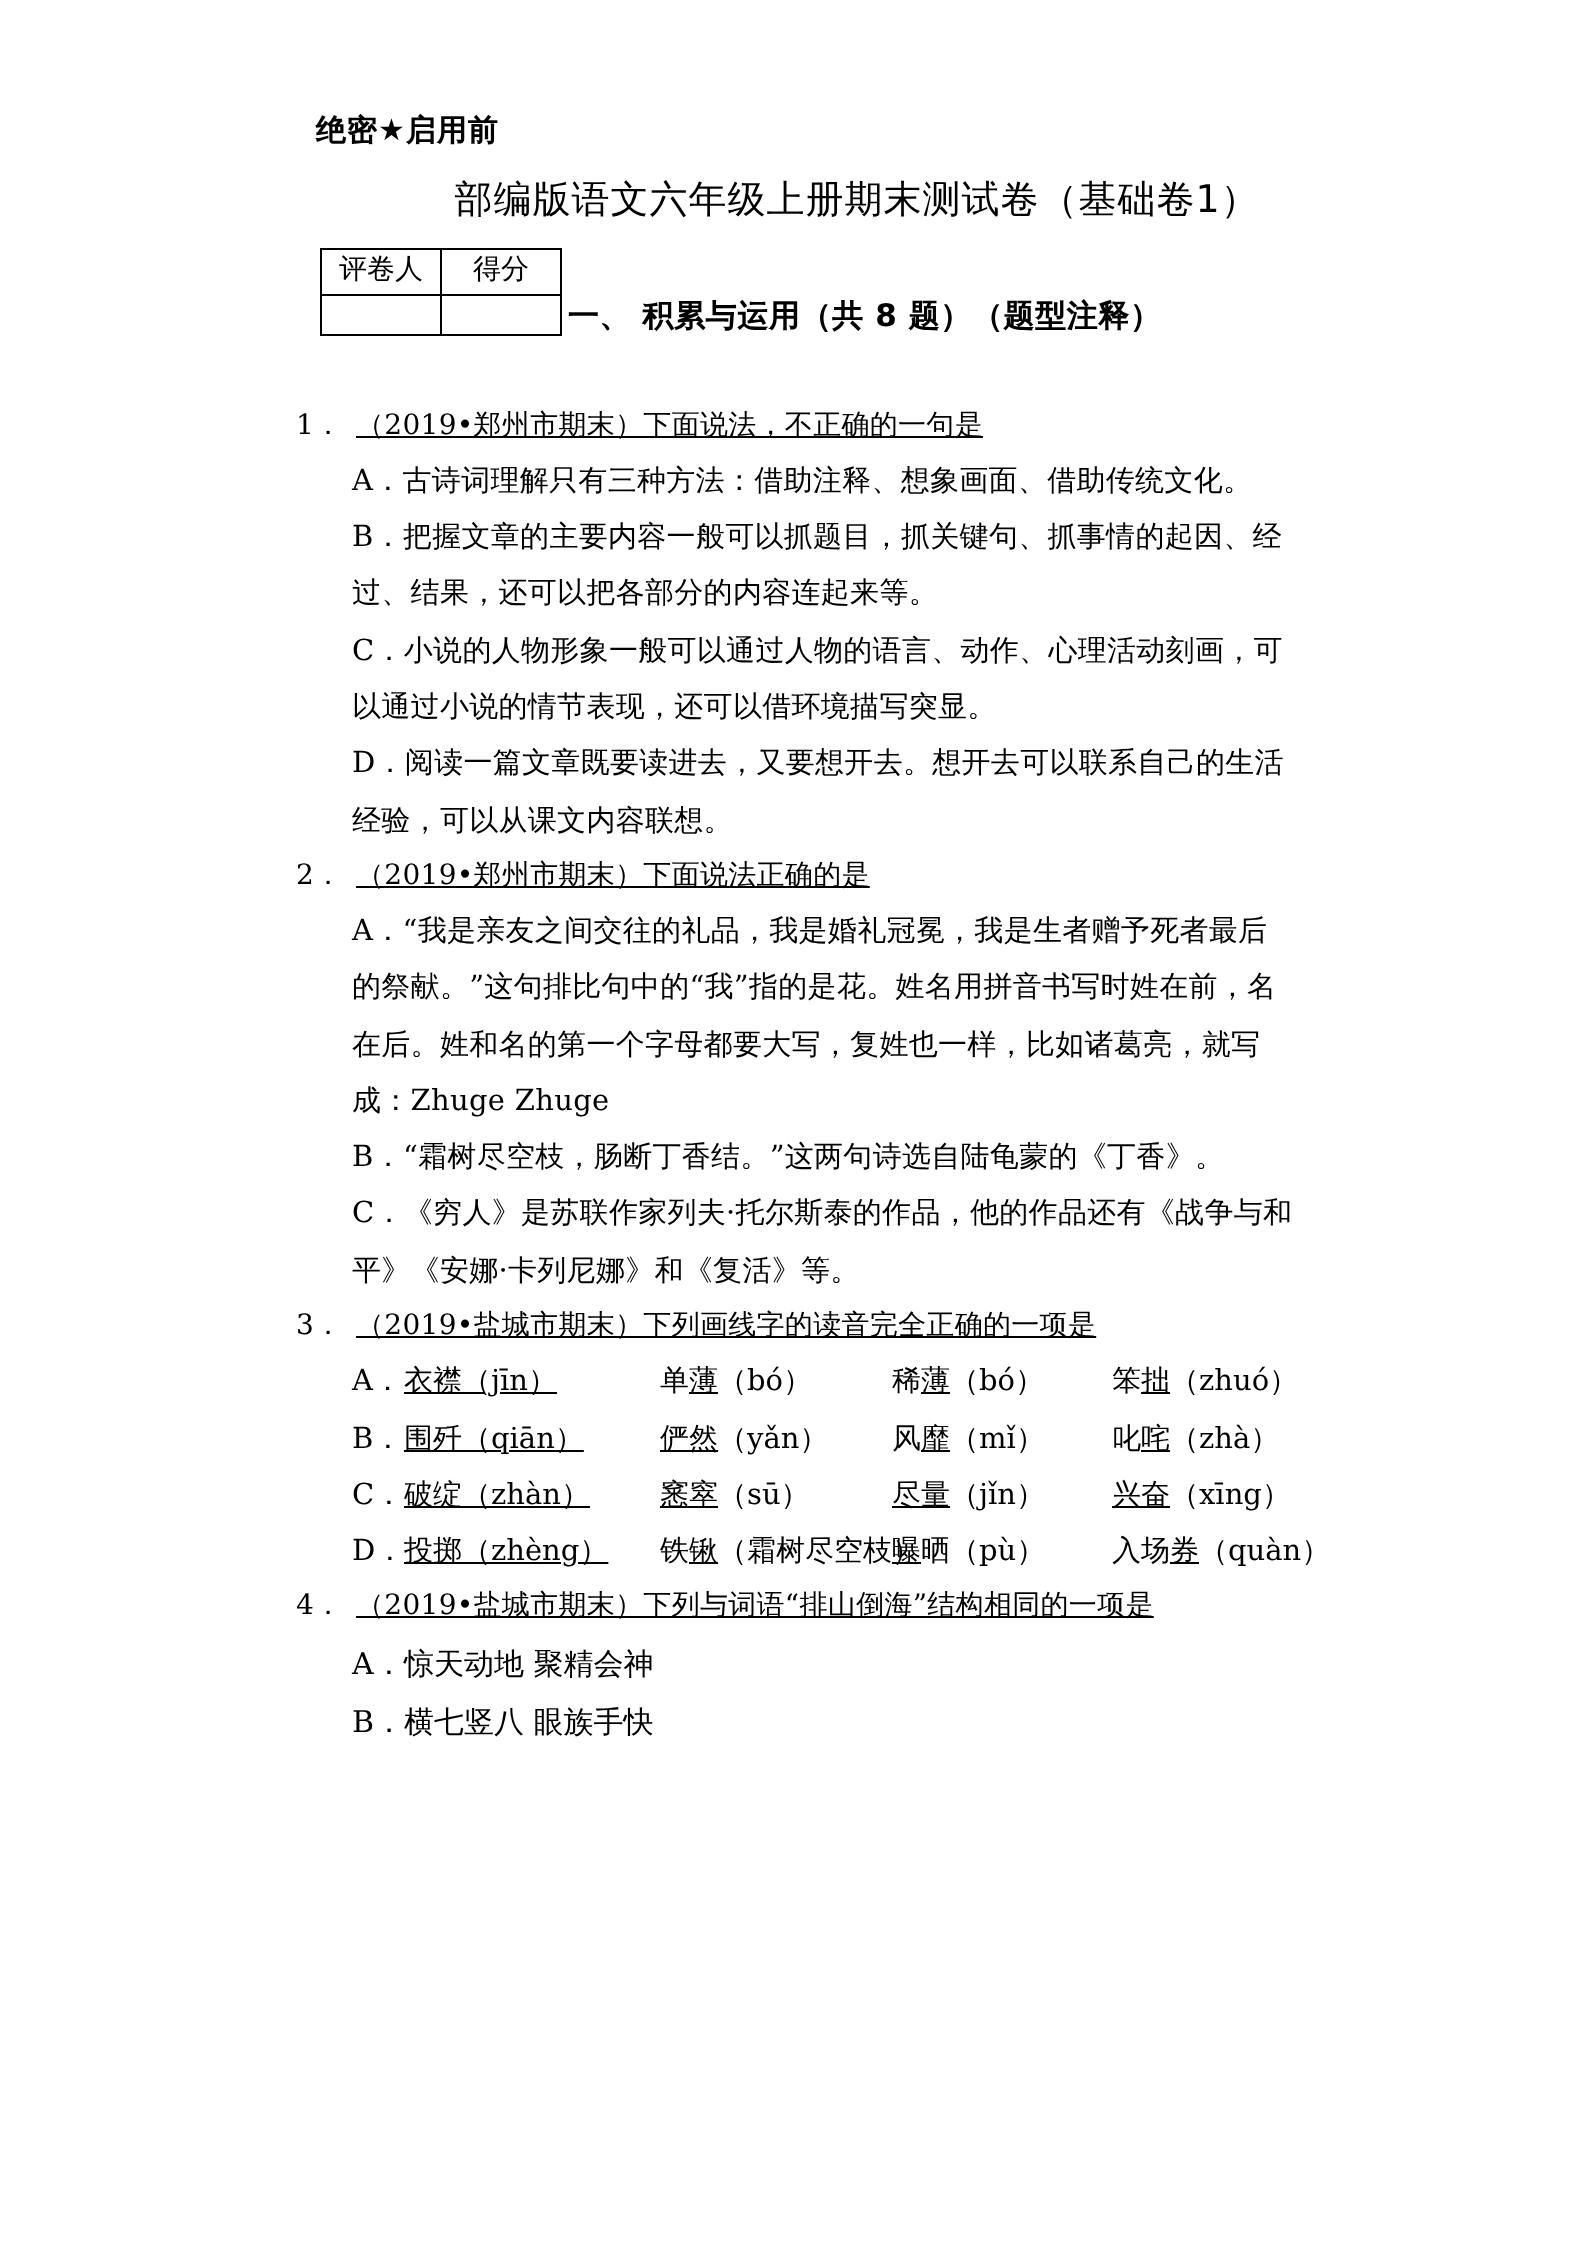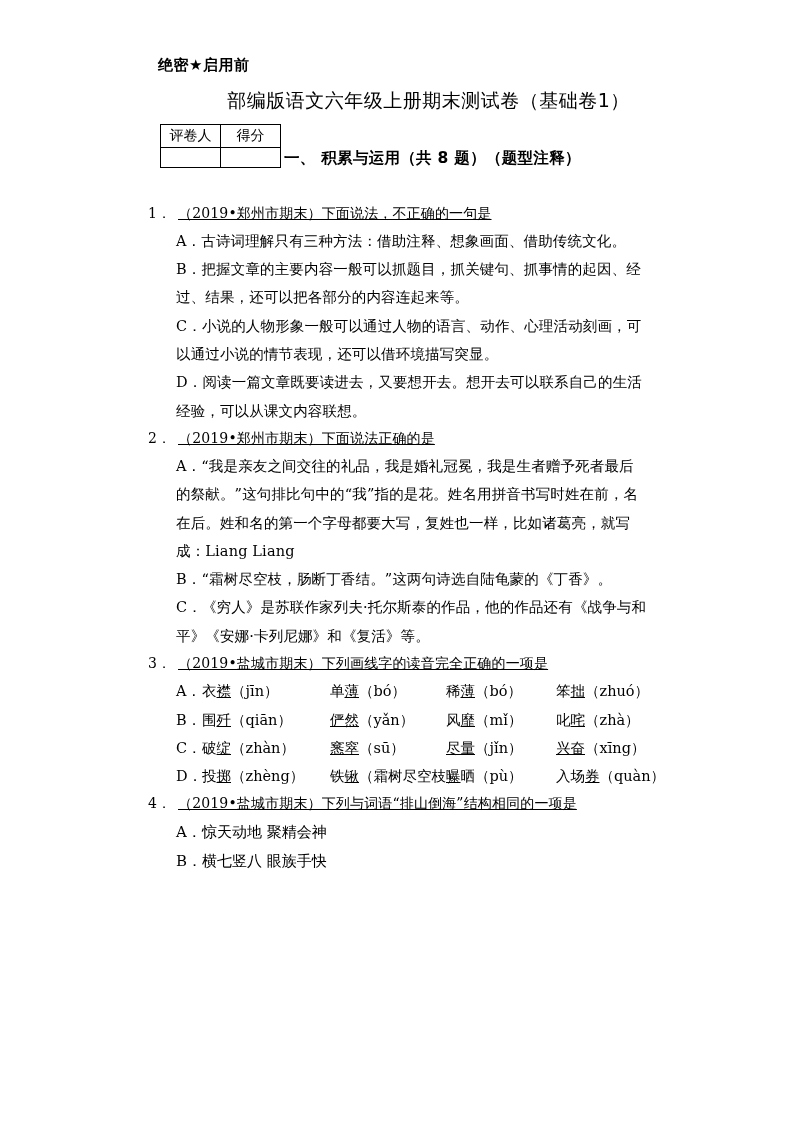--- a/index.html
+++ b/index.html
@@ -131,21 +131,21 @@
   }
   .pinyin-row .opt-label {
     display: inline-block;
     width: 26px;
     flex: 0 0 auto;
   }
   .pinyin-row .pitem {
     display: inline-block;
     flex: 0 0 auto;
   }
-  .pinyin-row .pitem.w1 { width: 128px; }
+  .pinyin-row .pitem.w1 { width: 128px; text-decoration: underline; }
   .pinyin-row .pitem.w2 { width: 116px; }
   .pinyin-row .pitem.w3 { width: 110px; }
   .pinyin-row .pitem.w4 { width: auto; }
   .py { font-family: "DejaVu Serif", "Liberation Serif", serif; }
   u { text-decoration: underline; text-underline-offset: 1px; }
 
   .idiom-line {
     font-size: 15px;
     line-height: 1.95;
     padding-left: 28px;
@@ -195,21 +195,21 @@
   </div>
 
   <div class="question">
     <div class="q-stem">
       <span class="q-num">2．</span><span>（2019•郑州市期末）下面说法正确的是</span>
     </div>
     <div class="q-options">
       <div class="q-opt">A．“我是亲友之间交往的礼品，我是婚礼冠冕，我是生者赠予死者最后</div>
       <div class="q-opt cont">的祭献。”这句排比句中的“我”指的是花。姓名用拼音书写时姓在前，名</div>
       <div class="q-opt cont">在后。姓和名的第一个字母都要大写，复姓也一样，比如诸葛亮，就写</div>
-      <div class="q-opt cont">成：Liang Liang</div>
+      <div class="q-opt cont">成：Zhuge Zhuge</div>
       <div class="q-opt">B．“霜树尽空枝，肠断丁香结。”这两句诗选自陆龟蒙的《丁香》。</div>
       <div class="q-opt">C．《穷人》是苏联作家列夫·托尔斯泰的作品，他的作品还有《战争与和</div>
       <div class="q-opt cont">平》《安娜·卡列尼娜》和《复活》等。</div>
     </div>
   </div>
 
   <div class="question">
     <div class="q-stem">
       <span class="q-num">3．</span><span>（2019•盐城市期末）下列画线字的读音完全正确的一项是</span>
     </div>

